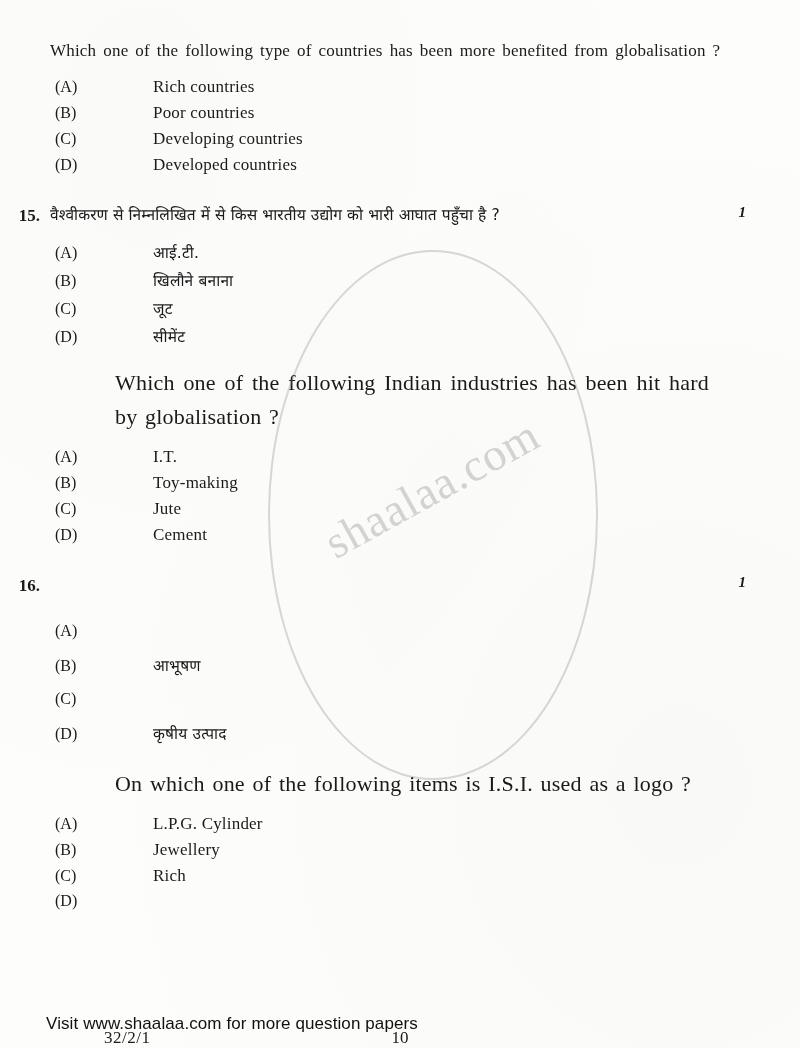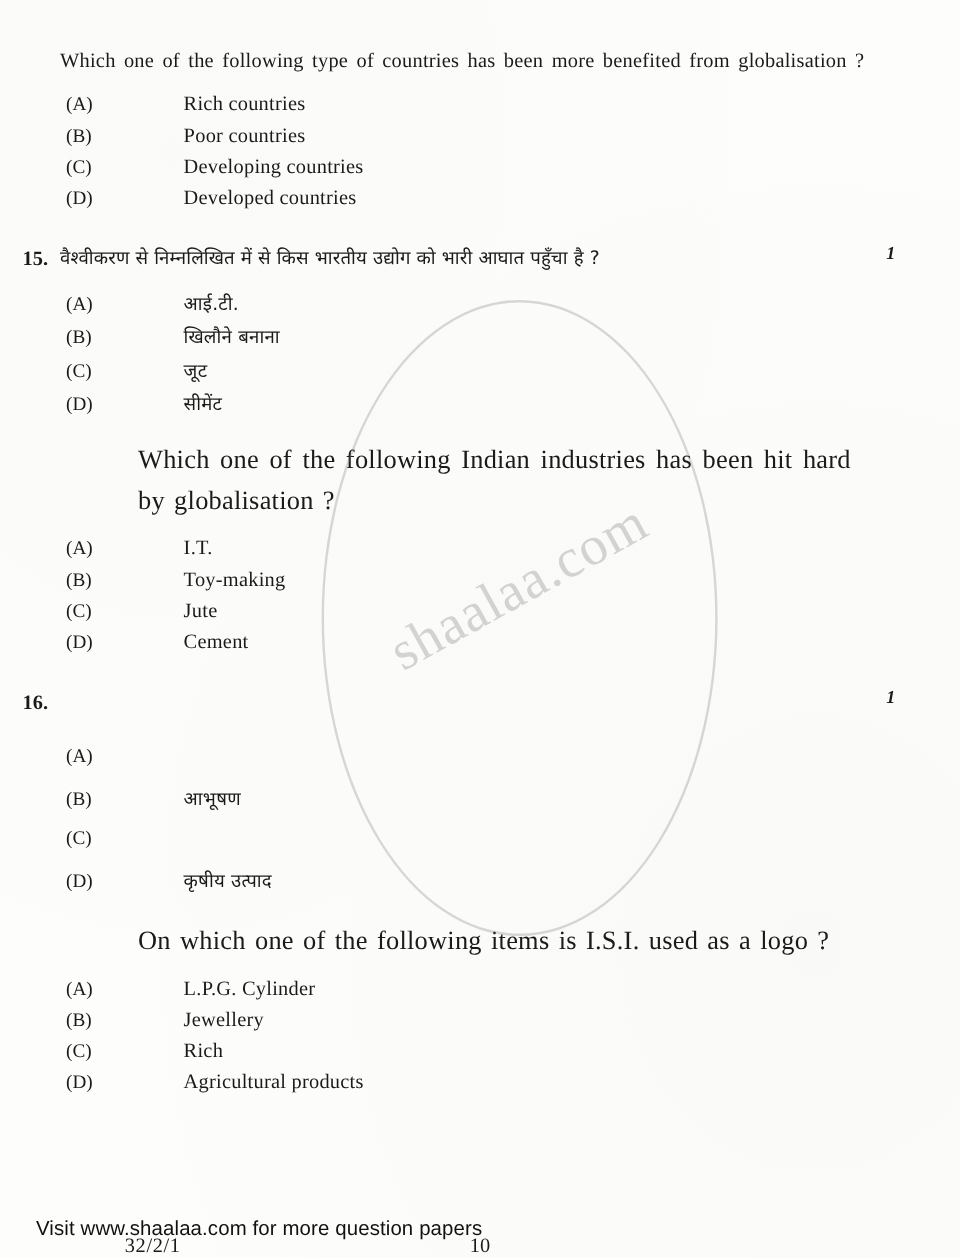--- a/index.html
+++ b/index.html
@@ -172,21 +172,21 @@
   }
   .page-no {
     position: absolute;
     left: 0;
     width: 800px;
     text-align: center;
     font-size: 17px;
   }
   .promo {
     position: absolute;
-    left: 30px;
+    left: 46px;
     bottom: 14px;
     font-family: "Liberation Sans", sans-serif;
     font-size: 17px;
     color: #111;
     letter-spacing: 0.1px;
   }
 </style>
 </head>
 <body>
 
@@ -312,21 +312,20 @@
         <li class="opt">
           <span class="opt-label">(B)</span>
           <span class="opt-text">Jewellery</span>
         </li>
         <li class="opt">
           <span class="opt-label">(C)</span>
           <span class="opt-text">Rich</span>
         </li>
         <li class="opt">
           <span class="opt-label">(D)</span>
-          <span class="opt-text">Agricultural products</span>
         </li>
       </ul>
     </div>
 
   </div>
 
   <div class="footer">
     <div class="footer-row" style="height:38px">
       <span class="paper-code">32/2/1</span>
       <span class="page-no">10</span>

